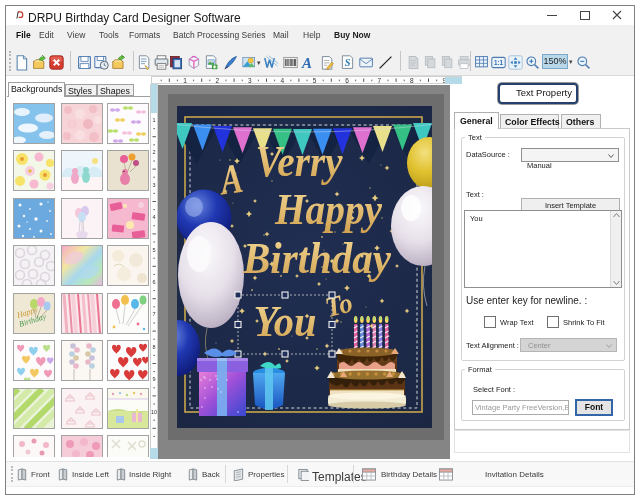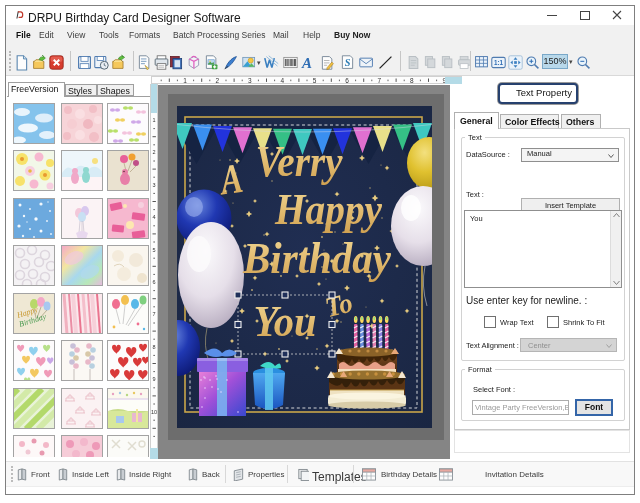--- a/index.html
+++ b/index.html
@@ -171,21 +171,21 @@
   </svg>
 <div class="abs" style="left:257px;top:59px;font-size:7px;color:#444;">▾</div>
 <div class="abs" style="left:542px;top:54px;width:26px;height:15px;background:#b8d8ea;border:1px solid #7aa8c8;font-size:9px;color:#222;text-align:center;line-height:13px;">150%</div>
 <div class="abs" style="left:569px;top:58px;font-size:7px;color:#444;">▾</div>
 <div class="abs" style="left:6px;top:76px;width:144px;height:384px;background:#fff;"></div>
 <div class="abs" style="left:7px;top:96px;width:143px;height:1px;background:#9f9f9f;"></div>
 <div class="abs" style="left:65px;top:84px;width:32px;height:12px;border:1px solid #9f9f9f;background:#f1f1f1;"></div>
 <div class="abs" style="left:97px;top:84px;width:37px;height:12px;border:1px solid #9f9f9f;background:#f1f1f1;"></div>
 <div class="abs" style="left:8px;top:82px;width:57px;height:15px;border:1px solid #9f9f9f;border-bottom:none;background:#fff;"></div>
 <div class="abs" style="left:9px;top:96px;width:55px;height:2px;background:#fff;"></div>
-<div class="abs" style="left:11px;top:84px;font-size:8.8px;color:#111;">FreeVersion</div>
+<div class="abs" style="left:11px;top:84px;font-size:8.8px;color:#111;">Backgrounds</div>
 <div class="abs" style="left:68px;top:86px;font-size:8.8px;color:#111;">Styles</div>
 <div class="abs" style="left:100px;top:86px;font-size:8.8px;color:#111;">Shapes</div>
 <div class="abs" style="left:6px;top:97px;width:144px;height:360px;overflow:hidden;">
 <div class="abs" style="left:7px;top:6px;width:42px;height:41px;border:1px solid #a3a3a3;overflow:hidden;background:#fff;"><svg width="40" height="40" viewBox="0 0 40 40">
         <rect width="40" height="40" fill="#85c3ec"></rect>
         <ellipse cx="8" cy="8" rx="8" ry="4" fill="#e8f4fc"></ellipse>
         <ellipse cx="30" cy="14" rx="9" ry="4.5" fill="#dfeefa"></ellipse>
         <ellipse cx="14" cy="24" rx="10" ry="4.5" fill="#eef7fd"></ellipse>
         <ellipse cx="33" cy="31" rx="8" ry="4" fill="#e4f1fb"></ellipse>
         <ellipse cx="5" cy="36" rx="7" ry="3.5" fill="#eef7fd"></ellipse>
@@ -894,21 +894,21 @@
 <div class="abs" style="left:561px;top:114px;width:40px;height:15px;border:1px solid #b0b0b0;background:#f0f0f0;"></div>
 <div class="abs" style="left:454px;top:128px;width:176px;height:302px;border:1px solid #c9c9c9;background:#fff;"></div>
 <div class="abs" style="left:454px;top:112px;width:45px;height:17px;border:1px solid #b0b0b0;border-bottom:none;background:#fff;"></div>
 <div class="abs" style="left:460px;top:116px;font-size:8.8px;font-weight:bold;color:#111;">General</div>
 <div class="abs" style="left:505px;top:117px;font-size:8.8px;font-weight:bold;color:#111;">Color Effects</div>
 <div class="abs" style="left:566px;top:117px;font-size:8.8px;font-weight:bold;color:#111;">Others</div>
 <div class="abs" style="left:461px;top:137px;width:164px;height:224px;border:1px solid #d2d2d2;border-radius:2px;"></div>
 <div class="abs" style="left:465px;top:133px;font-size:7.5px;color:#222;background:#fff;padding:0 3px;">Text</div>
 <div class="abs" style="left:466px;top:150px;font-size:7.5px;color:#222;">DataSource :</div>
 <div class="abs" style="left:521px;top:148px;width:98px;height:14px;background:#f4f4f4;border:1px solid #8f8f8f;font-size:7.5px;color:#222;">
-    <span style="position:absolute;left:5px;top:0;">Manual</span>
+    <span style="position:absolute;left:5px;top:12px;">Manual</span>
     <svg style="position:absolute;right:4px;top:5px" width="6" height="4" viewBox="0 0 6 4">
       <path d="M0.5 0.5 L3 3.5 L5.5 0.5" fill="none" stroke="#5a5a5a" stroke-width="1"></path>
     </svg>
   </div>
 <div class="abs" style="left:466px;top:190px;font-size:7.5px;color:#222;">Text :</div>
 <div class="abs" style="left:521px;top:198px;width:99px;height:15px;background:#efefef;border:1px solid #b0b0b0;text-align:center;font-size:7.5px;color:#222;line-height:13px;">Insert Template</div>
 <div class="abs" style="left:464px;top:210px;width:158px;height:78px;background:#fff;border:1px solid #8f8f8f;">
 <div style="position:absolute;left:5px;top:3px;font-size:7.5px;color:#222;">You</div>
 <div style="position:absolute;right:0;top:0;width:11px;height:100%;background:#f0f0f0;border-left:1px solid #dcdcdc;">
 <svg style="position:absolute;top:2px;left:2px" width="7" height="5" viewBox="0 0 7 5">

